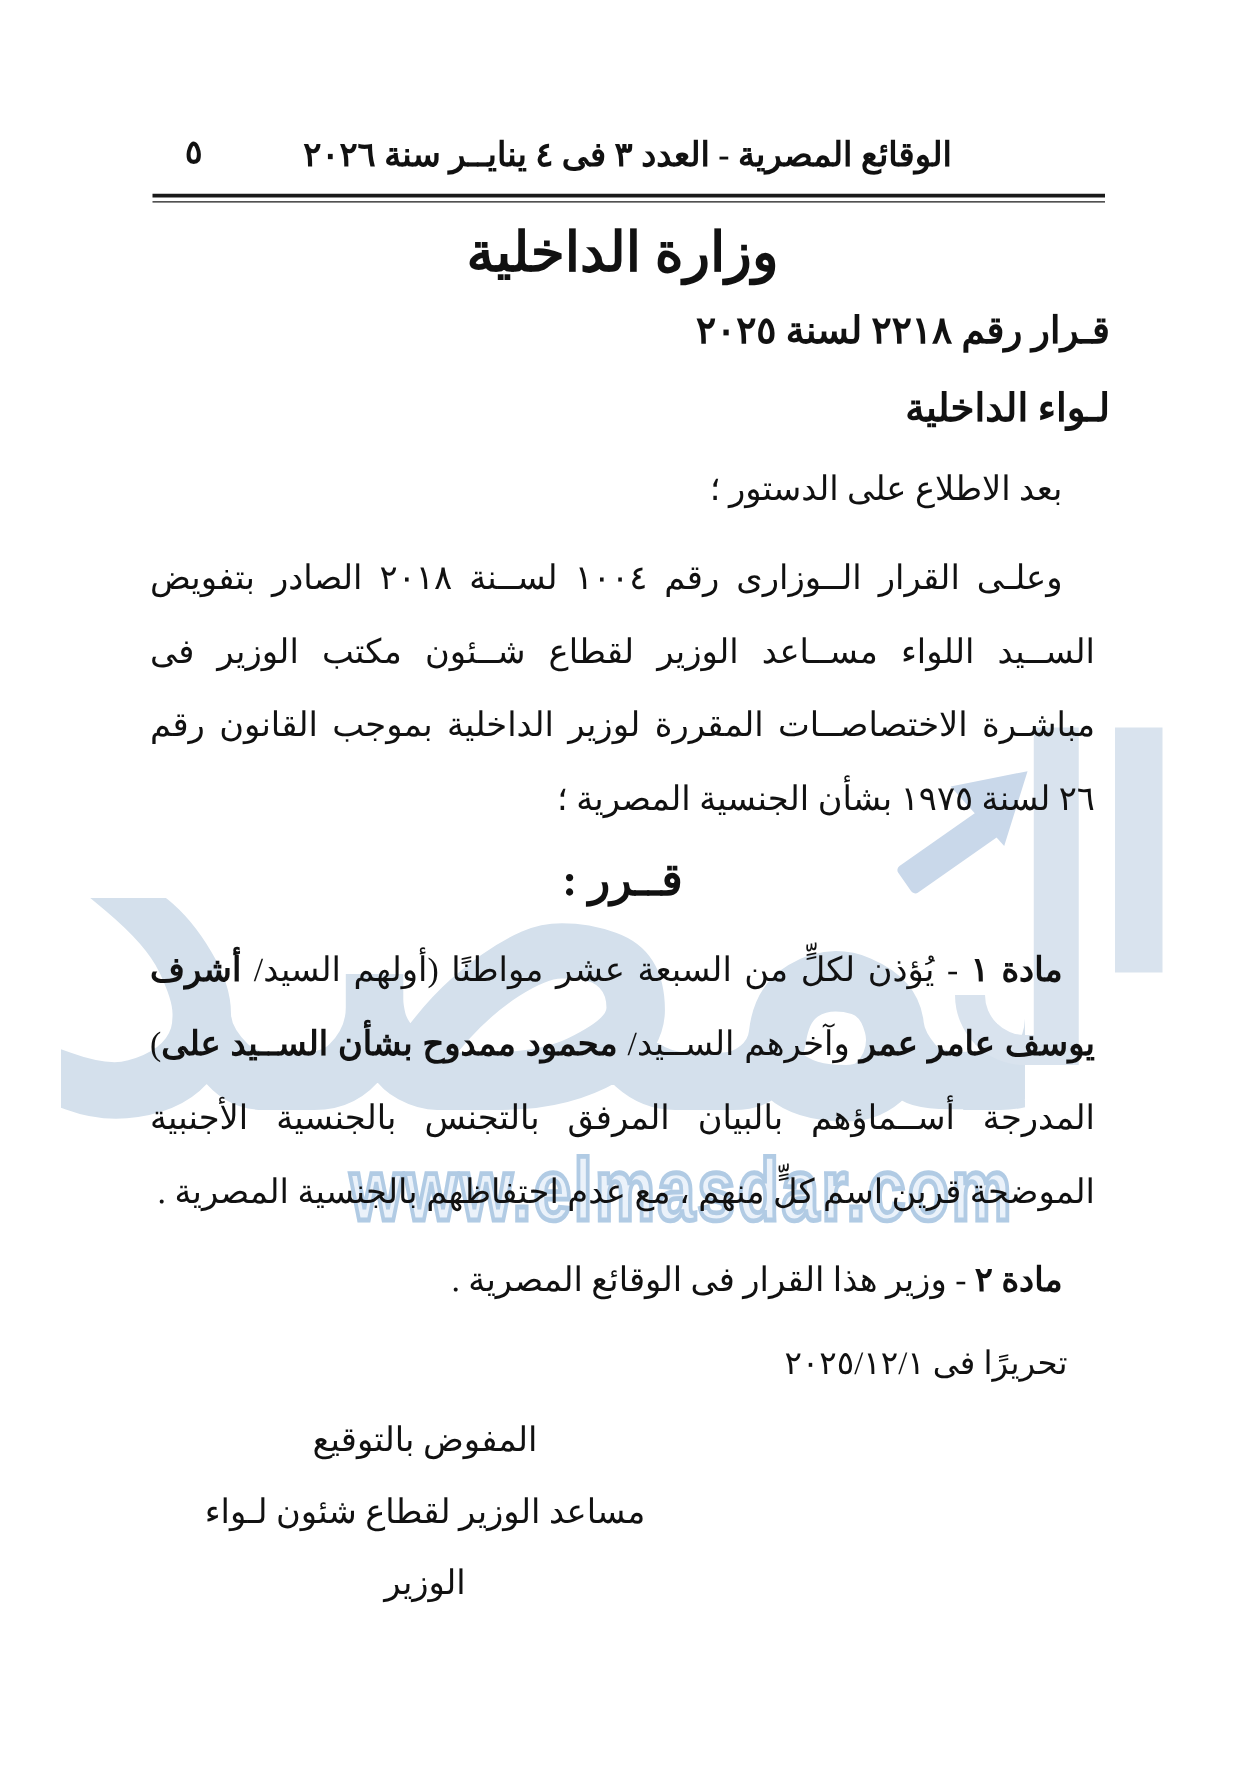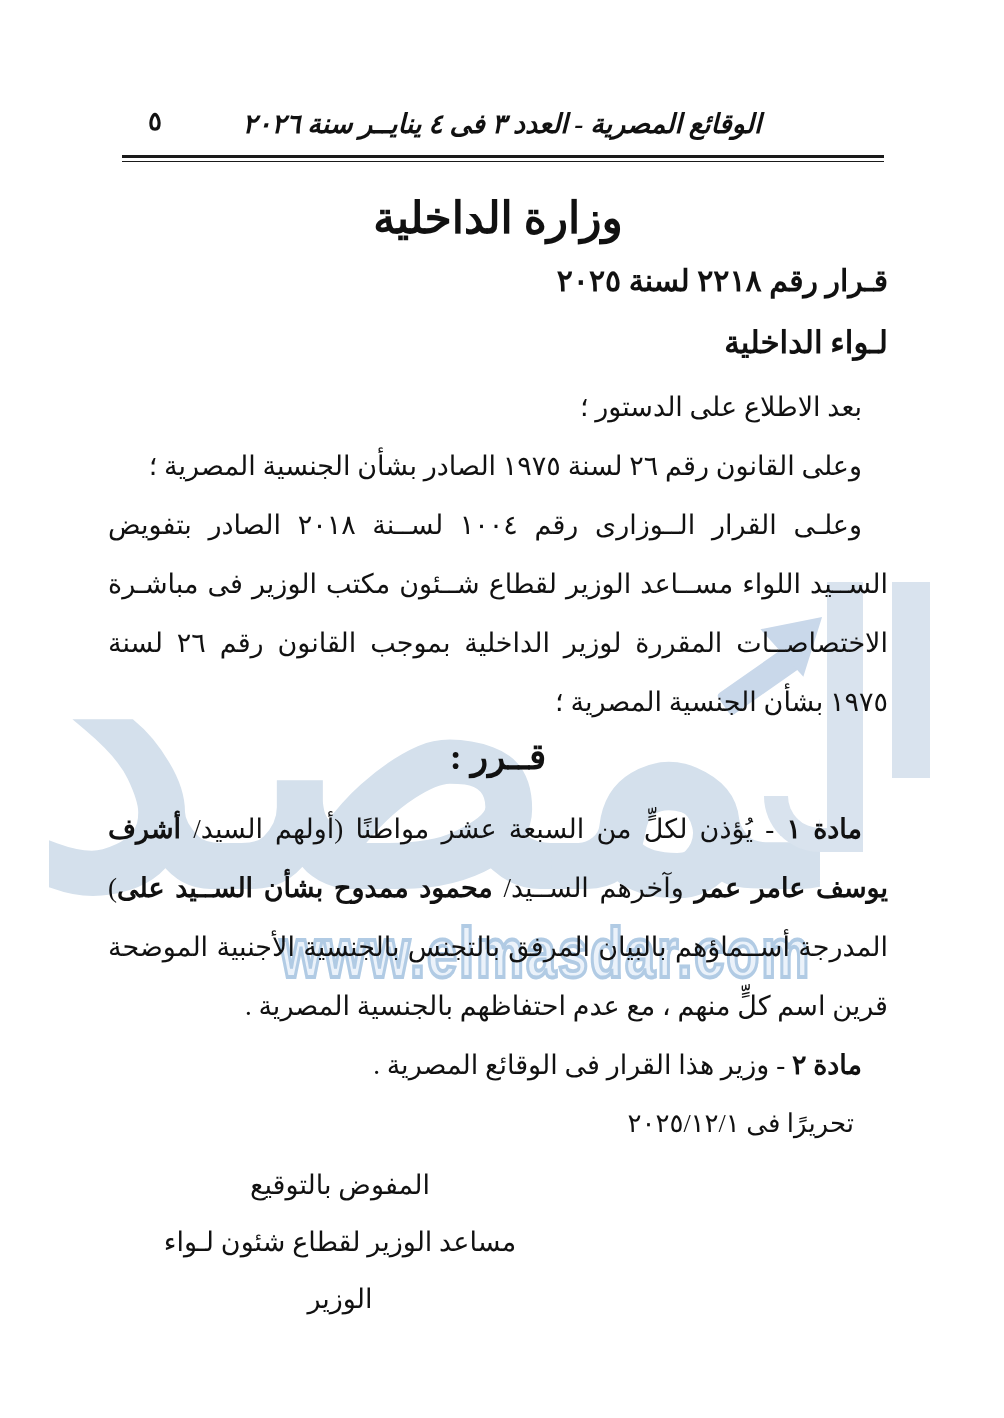--- a/index.html
+++ b/index.html
@@ -44,46 +44,46 @@
     font-family:"Liberation Sans","DejaVu Sans",sans-serif;
     font-weight:bold;font-size:54px;letter-spacing:2px;
     color:#e9f1fa;-webkit-text-stroke:3px #a9c6e2;
     transform:scaleY(1.3);transform-origin:top left;
     opacity:.9;white-space:nowrap;
   }
   
   .hdr{position:absolute;z-index:1;top:104px;left:120px;right:120px;height:44px;}
   .hdr-title{
     display:block;text-align:center;
-    font-size:27px;font-weight:bold;line-height:40px;font-style:italic;
+    font-size:27px;font-weight:bold;line-height:40px;
   }
   .hdr-pagenum{
     position:absolute;left:28px;top:2px;
     font-size:26px;font-weight:bold;
   }
   .hdr-rule{
     position:absolute;z-index:1;top:155px;left:122px;right:120px;height:3px;
     border-top:3px solid #1a1a1a;border-bottom:1px solid #1a1a1a;
   }
   
-  .content{position:absolute;z-index:1;top:16px;left:108px;width:780px;}
+  .content{position:absolute;z-index:1;top:0;left:108px;width:780px;}
   .t-ministry{
     margin:176px 0 0;text-align:center;
     font-size:44px;line-height:54px;font-weight:bold;
   }
   .t-decree{
     margin:16px 0 0;text-align:right;
     font-size:30px;line-height:38px;font-weight:bold;
   }
   .t-authority{
     margin:22px 0 0;text-align:right;
     font-size:31px;line-height:42px;font-weight:bold;
   }
   p.pre,p.article{
-    margin:0;font-size:27px;line-height:59px;
+    margin:12px;font-size:27px;line-height:59px;
     text-align:justify;text-indent:26px;
   }
   p.pre-first{margin-top:14px;}
   .t-qarrar{
     margin:2px 0 20px;text-align:center;
     font-size:36px;line-height:46px;font-weight:bold;
   }
   .b{font-weight:bold;}
   .dateline{
     margin:4px 0 0;padding:0 34px 0 0;
@@ -115,21 +115,20 @@
   </div>
   <div class="hdr-rule"></div>
 
   <div class="content">
 
     <div class="t-ministry">وزارة الداخلية</div>
     <div class="t-decree">قـرار رقم ٢٢١٨ لسنة ٢٠٢٥</div>
     <div class="t-authority">لـواء الداخلية</div>
 
     <p class="pre pre-first">بعد الاطلاع على الدستور ؛</p>
-    <p class="pre">وعلى القانون رقم ٢٦ لسنة ١٩٧٥ الصادر بشأن الجنسية المصرية ؛</p>
     <p class="pre">وعلـى القرار الــوزارى رقم ١٠٠٤ لســنة ٢٠١٨ الصادر بتفويض الســيد اللواء مســاعد الوزير لقطاع شــئون مكتب الوزير فى مباشـرة الاختصاصــات المقررة لوزير الداخلية بموجب القانون رقم ٢٦ لسنة ١٩٧٥ بشأن الجنسية المصرية ؛</p>
 
     <div class="t-qarrar">قــرر :</div>
 
     <p class="article"><span class="b">مادة ١</span><span> - </span><span>يُؤذن لكلٍّ من السبعة عشر مواطنًا (أولهم السيد/ </span><span class="b">أشرف يوسف عامر عمر</span><span> وآخرهم الســيد/ </span><span class="b">محمود ممدوح بشأن الســيد على</span><span>) المدرجة أســماؤهم بالبيان المرفق بالتجنس بالجنسية الأجنبية الموضحة قرين اسم كلٍّ منهم ، مع عدم احتفاظهم بالجنسية المصرية .</span></p>
 
     <p class="article"><span class="b">مادة ٢</span><span> - </span><span>وزير هذا القرار فى الوقائع المصرية .</span></p>
 
     <p class="dateline">تحريرًا فى ٢٠٢٥/١٢/١</p>
 

